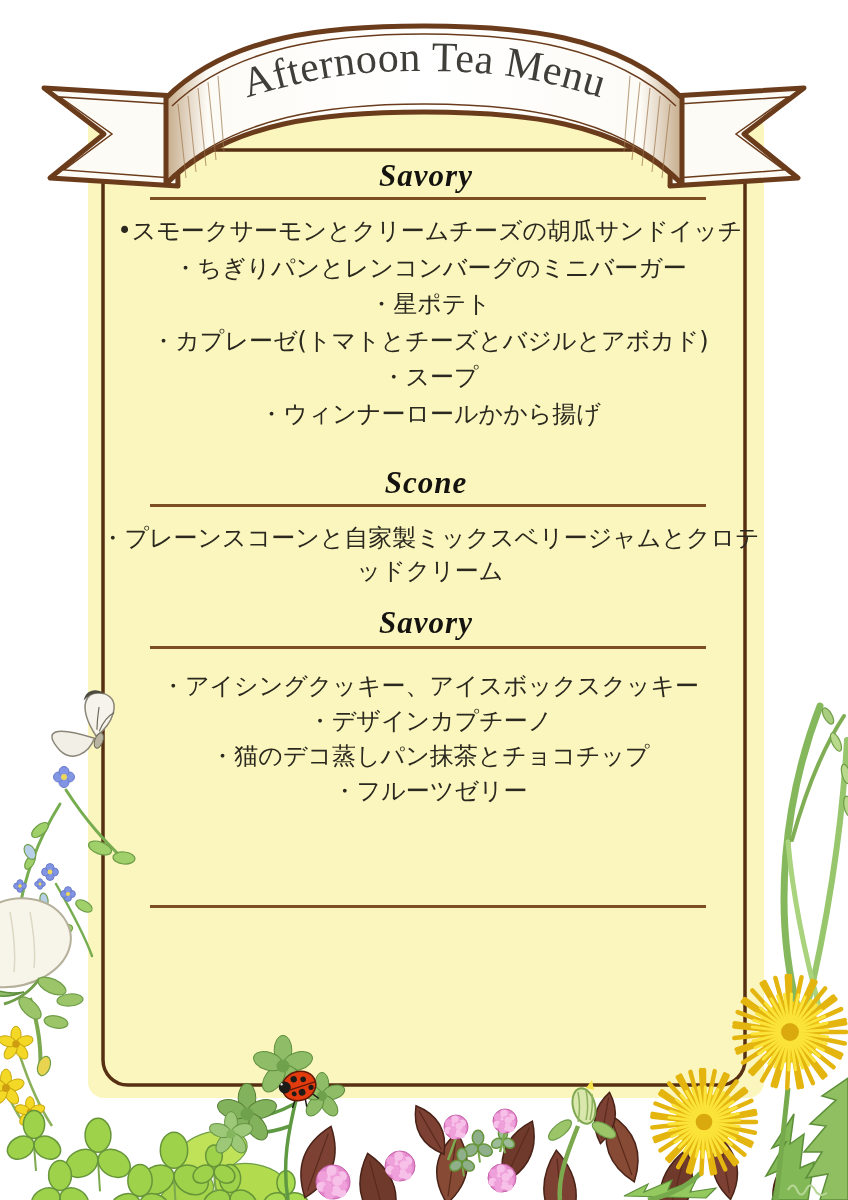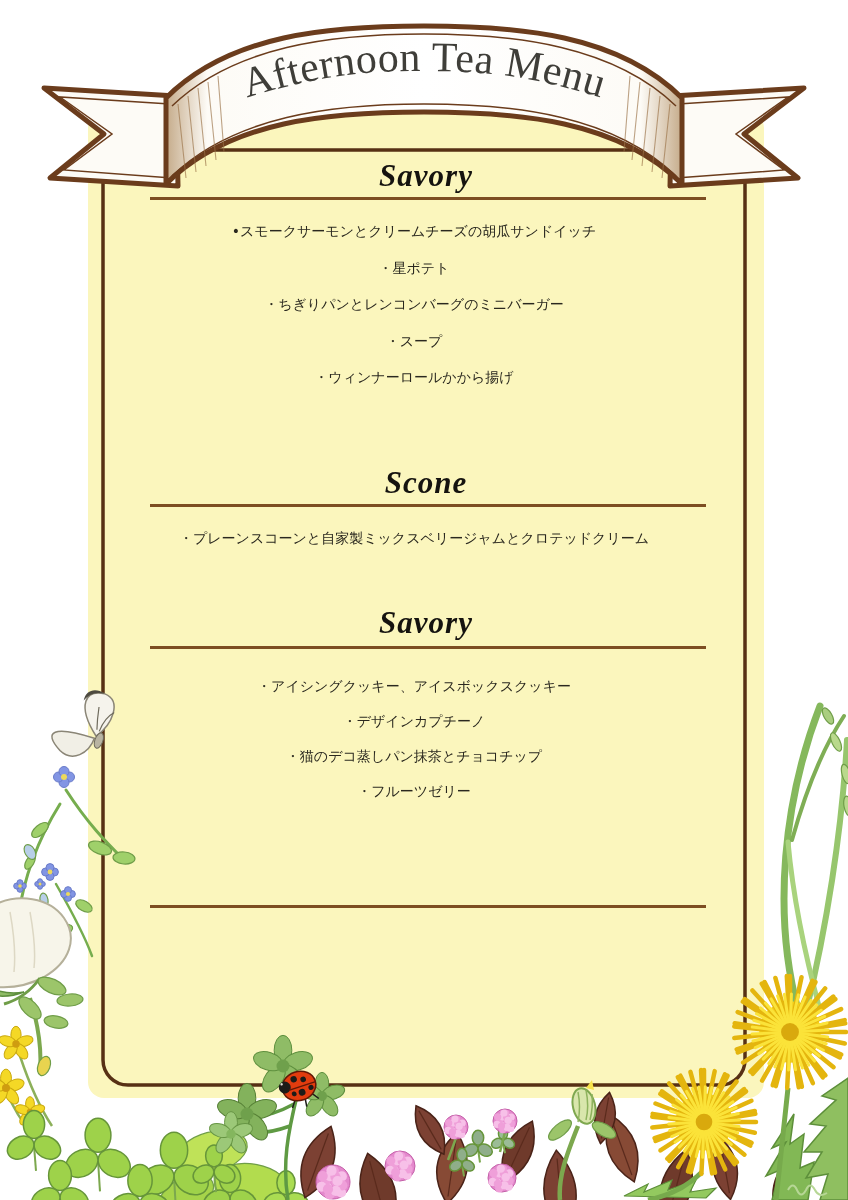--- a/index.html
+++ b/index.html
@@ -5,43 +5,44 @@
   html,body{margin:0;padding:0;background:#ffffff;}
   .page{position:relative;width:848px;height:1200px;background:#ffffff;overflow:hidden;
         font-family:"DejaVu Sans",sans-serif;}
   svg{position:absolute;left:0;top:0;}
   .cardsvg{z-index:1;}
   .sections{position:absolute;left:0;top:0;width:848px;height:1200px;z-index:2;}
   .sec-title{position:absolute;left:88px;width:676px;text-align:center;
              font-family:"Liberation Serif","DejaVu Serif",serif;
              font-weight:700;font-style:italic;font-size:31px;color:#15130f;letter-spacing:1px;}
   .sec-rule{position:absolute;left:150px;width:556px;height:2.5px;background:#7d4e22;}
-  .sec-items{position:absolute;left:76px;width:676px;text-align:center;
-             font-size:14px;color:#2a281f;}
+  .sec-items{position:absolute;left:92px;width:676px;text-align:center;
+             font-size:24px;color:#2a281f;}
   .ribbonsvg{z-index:3;}
   .florasvg{z-index:4;pointer-events:none;}
 </style>
 </head>
 <body>
 
 <div class="page">
 
   <svg class="cardsvg" width="848" height="1200" viewBox="0 0 848 1200">
     <rect x="88" y="112" width="676" height="986" rx="16" fill="#fbf6bd"></rect>
     <path d="M 103 150 L 745 150 L 745 1060 A 25 25 0 0 1 720 1085 L 128 1085 A 25 25 0 0 1 103 1060 Z" fill="none" stroke="#573014" stroke-width="3.5"></path>
   </svg>
 
   <div class="sections">
 
     <div class="sec-title" style="top:158px">Savory</div>
     <div class="sec-rule" style="top:197px"></div>
     <div class="sec-items" style="top:213px;line-height:36.5px">
       <div>•スモークサーモンとクリームチーズの胡瓜サンドイッチ</div>
+      <div>・ちぎりパンとレンコンバーグのミニバーガー</div>
       <div>・星ポテト</div>
-      <div>・ちぎりパンとレンコンバーグのミニバーガー</div>
+      <div>・カプレーゼ(トマトとチーズとバジルとアボカド)</div>
       <div>・スープ</div>
       <div>・ウィンナーロールかから揚げ</div>
     </div>
 
     <div class="sec-title" style="top:465px">Scone</div>
     <div class="sec-rule" style="top:504px"></div>
     <div class="sec-items" style="top:522px;line-height:33px">
       <div>・プレーンスコーンと自家製ミックスベリージャムとクロテッドクリーム</div>
     </div>
 

